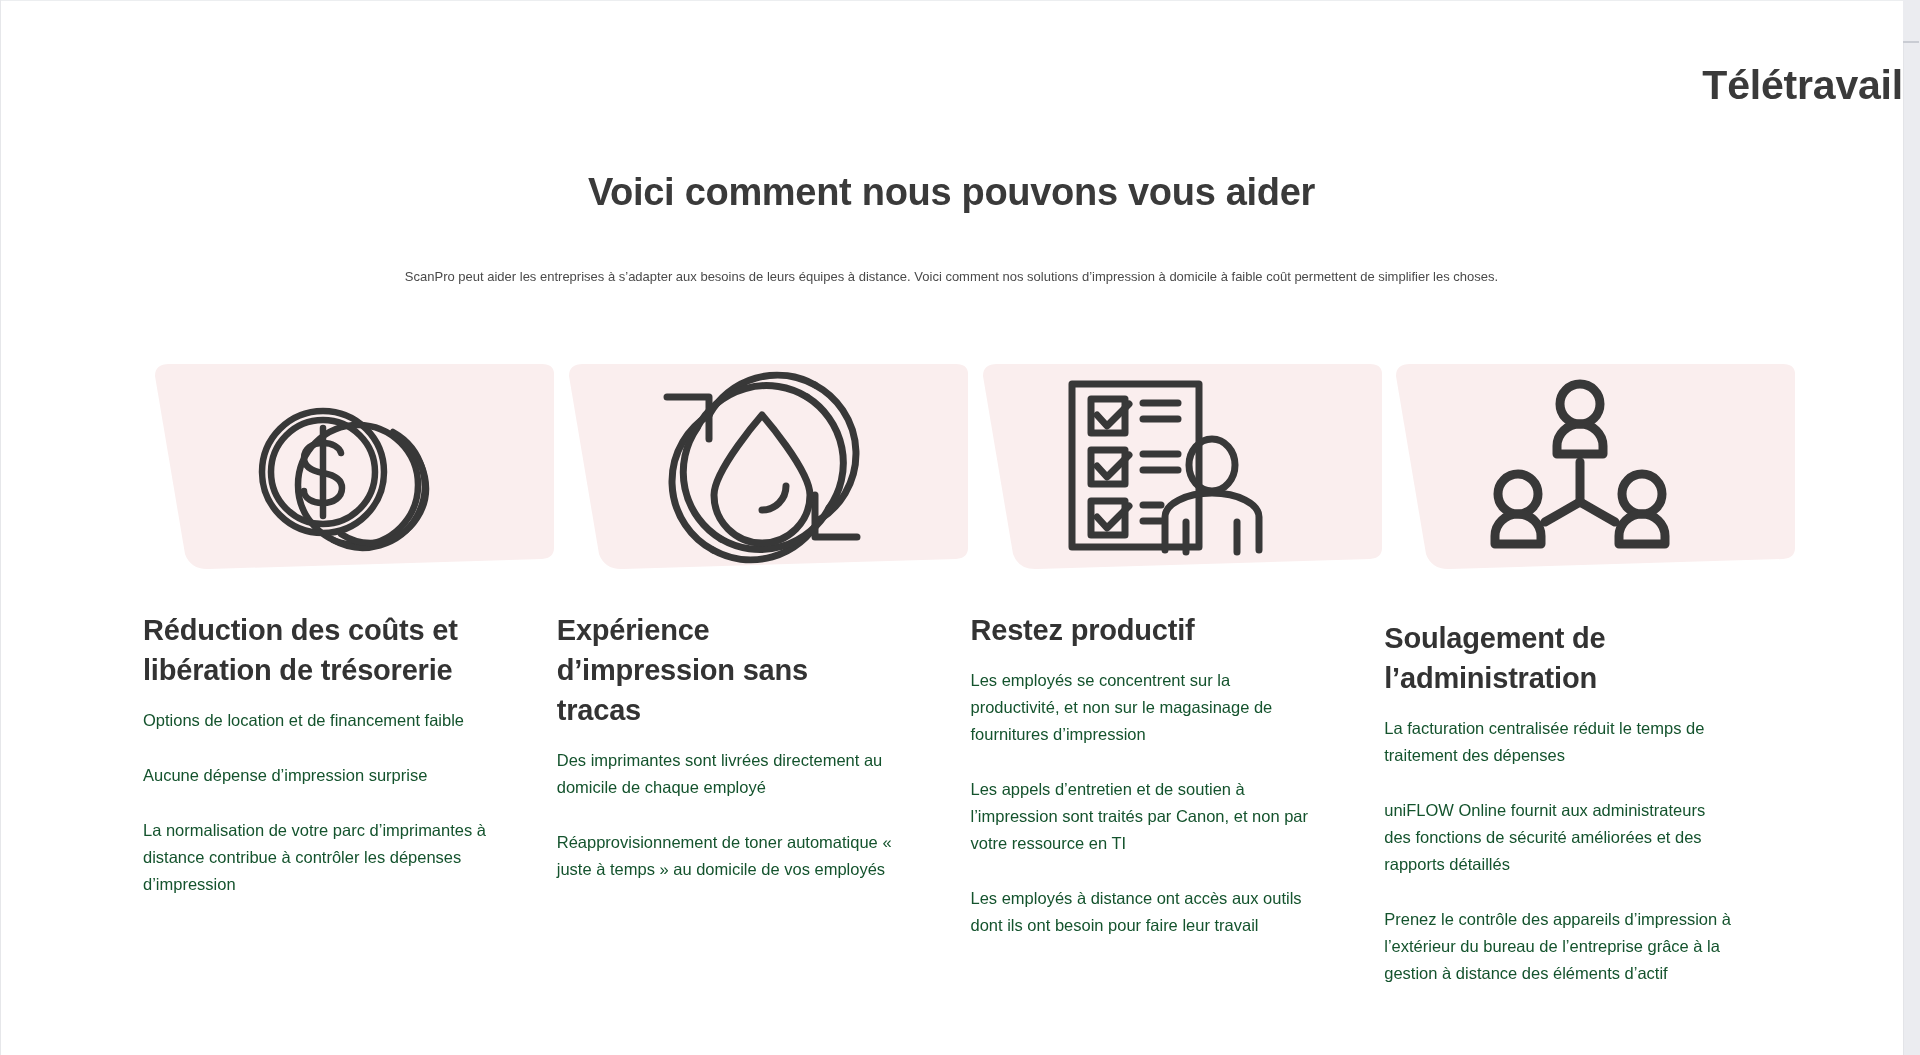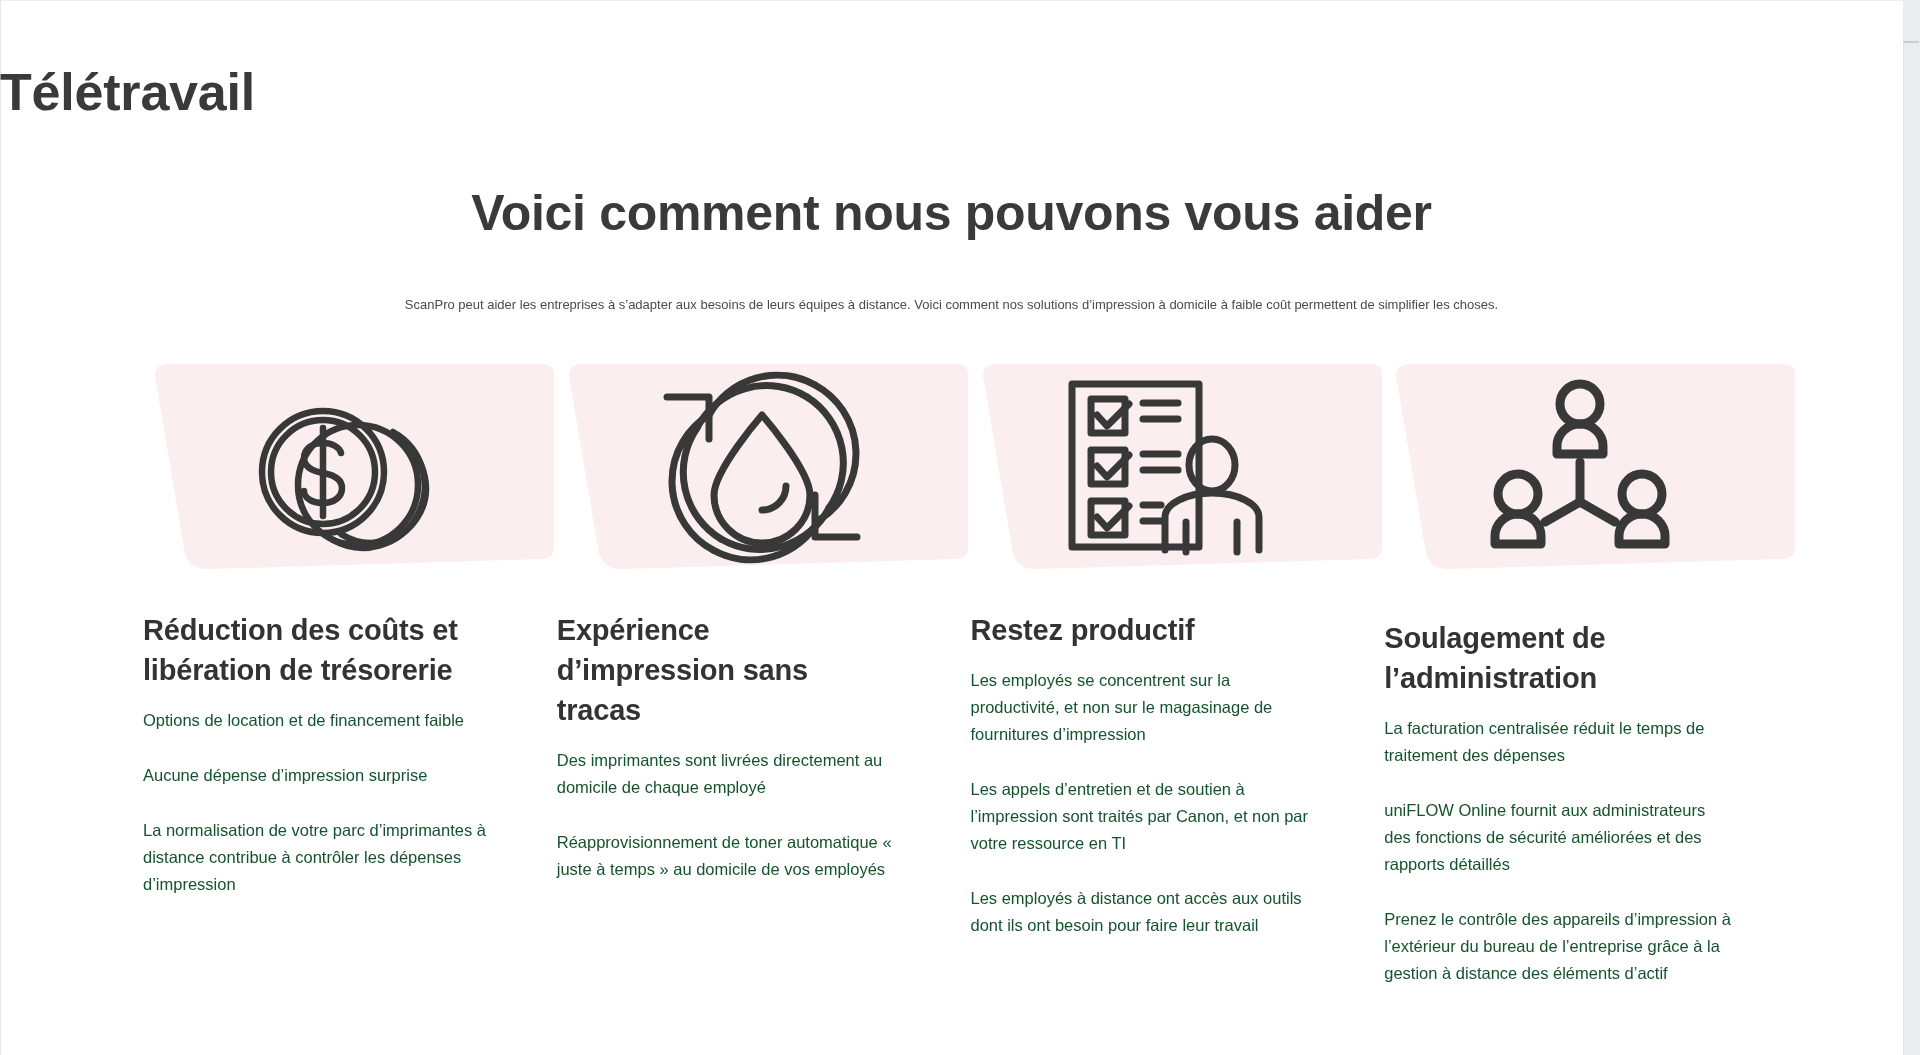--- a/index.html
+++ b/index.html
@@ -49,31 +49,31 @@
   .content {
     position: absolute;
     left: 0; top: 0;
     width: 1903px;
     height: 1055px;
     padding-top: 0;
   }
 
   
   .eyebrow-title {
-    text-align: left;
-    font-size: 52px;
+    text-align: right;
+    font-size: 41px;
     font-weight: bold;
     color: #3a3a3a;
     letter-spacing: -0.2px;
     margin-top: 62px;
   }
 
   .main-title {
     text-align: center;
-    font-size: 50px;
+    font-size: 38px;
     font-weight: bold;
     color: #3a3a3a;
     letter-spacing: -0.3px;
     margin-top: 62px;
   }
 
   .intro-paragraph {
     margin: 47px auto 0 auto;
     width: 1360px;
     text-align: center;

